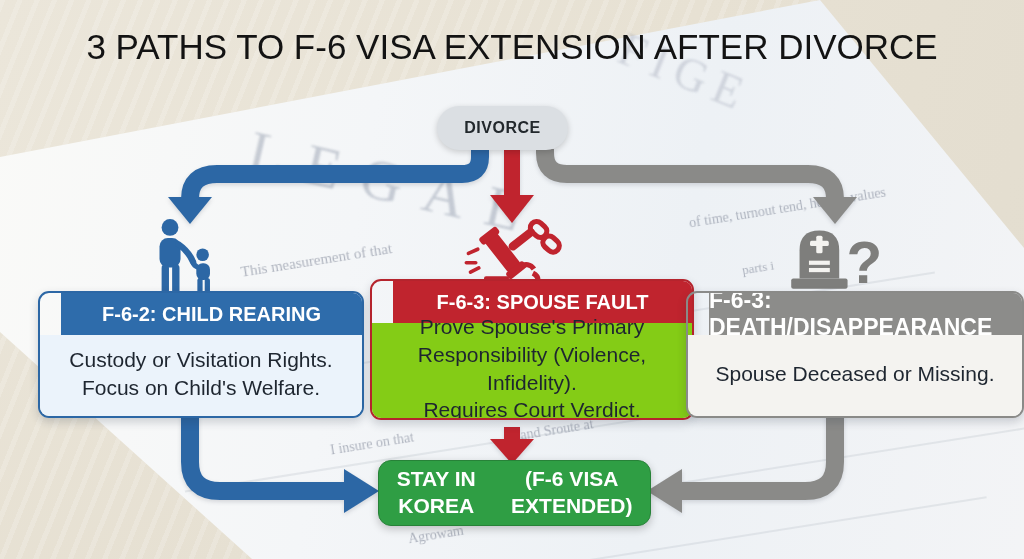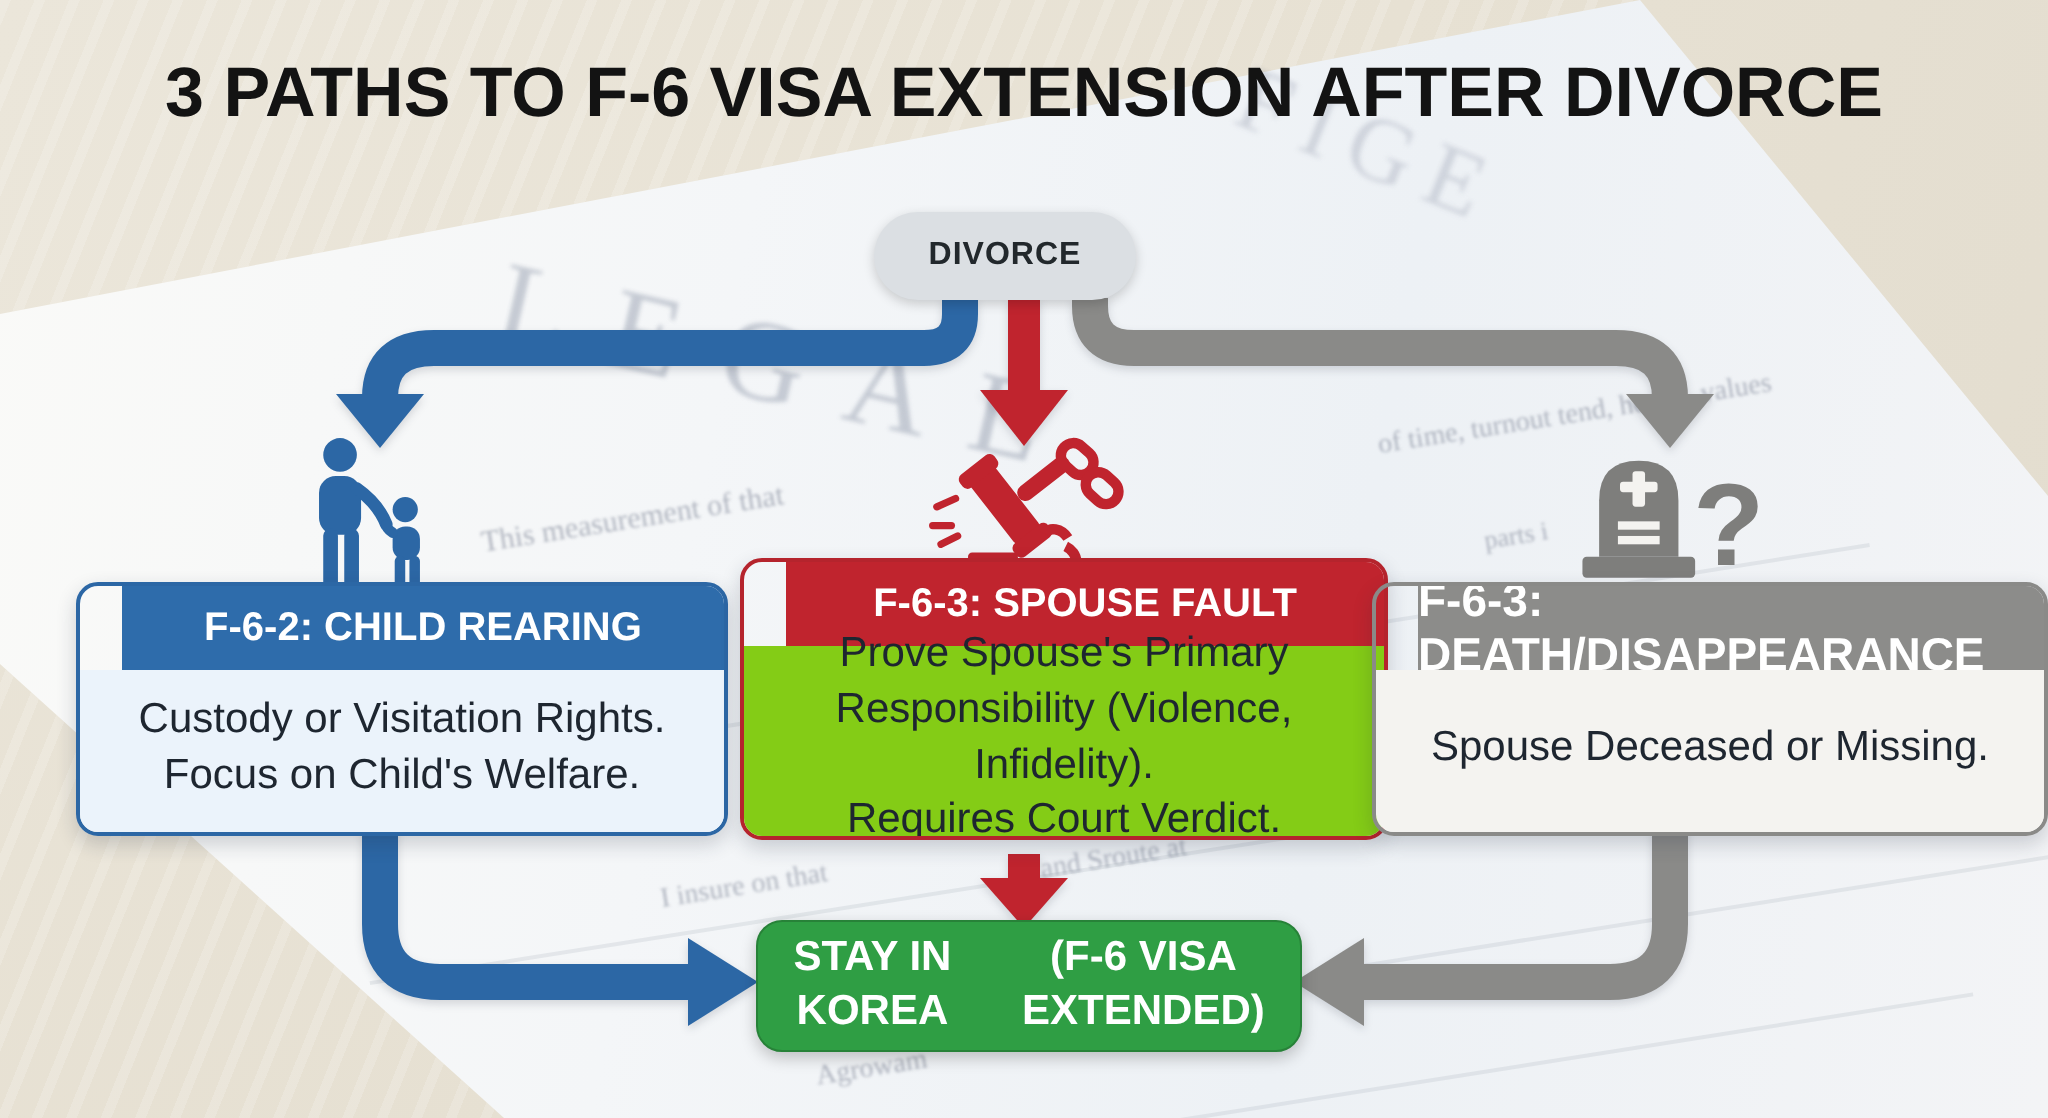--- a/index.html
+++ b/index.html
@@ -34,21 +34,21 @@
   .f6{left:408px;top:527px;font-size:14px;}
   .f7{left:912px;top:378px;font-size:13px;transform:rotate(-14deg);}
   .pline{position:absolute;height:2px;background:rgba(160,168,182,.20);transform:rotate(-9deg);z-index:2;}
   .l1{left:90px;top:338px;width:850px;}
   .l2{left:180px;top:428px;width:800px;}
   .l3{left:430px;top:540px;width:560px;}
   .l4{left:680px;top:452px;width:380px;}
 
   
   .title{position:absolute;top:27px;left:0;width:100%;text-align:center;z-index:5;
-         font-size:35px;font-weight:bold;color:#131313;letter-spacing:0;}
+         font-size:35px;font-weight:normal;color:#131313;letter-spacing:0;}
   .divorce{position:absolute;left:437px;top:106px;width:131px;height:44px;z-index:5;
     background:#dbdfe3;border-radius:23px;display:flex;align-items:center;justify-content:center;
     font-weight:bold;font-size:16px;color:#22282c;letter-spacing:.5px;
     box-shadow:0 2px 6px rgba(0,0,0,.18);}
   .flow-svg{position:absolute;left:0;top:0;z-index:3;
     filter:drop-shadow(0 2px 2px rgba(20,30,50,.15));}
   .icon{position:absolute;z-index:4;}
   .icon-blue{left:152px;top:218px;}
   .icon-red{left:458px;top:216px;}
   .icon-gray{left:786px;top:222px;}

